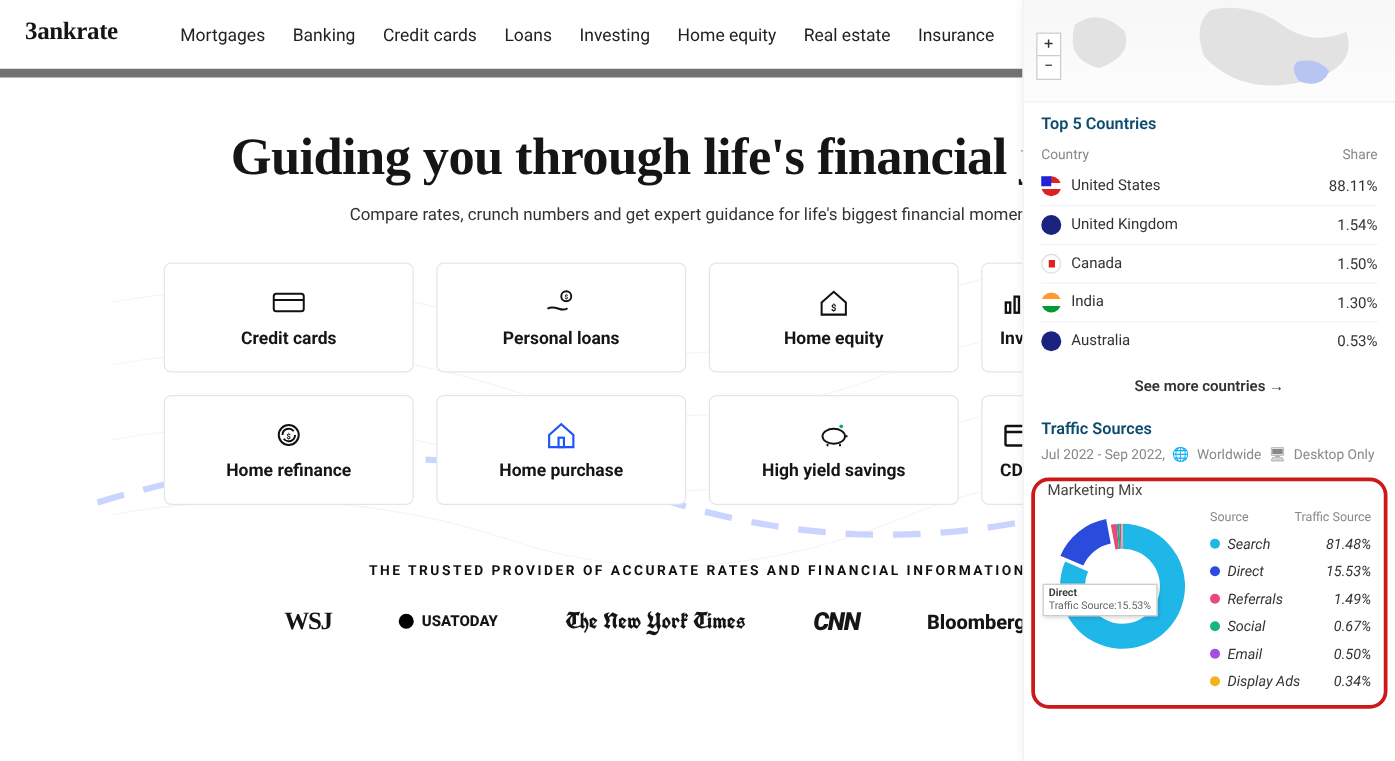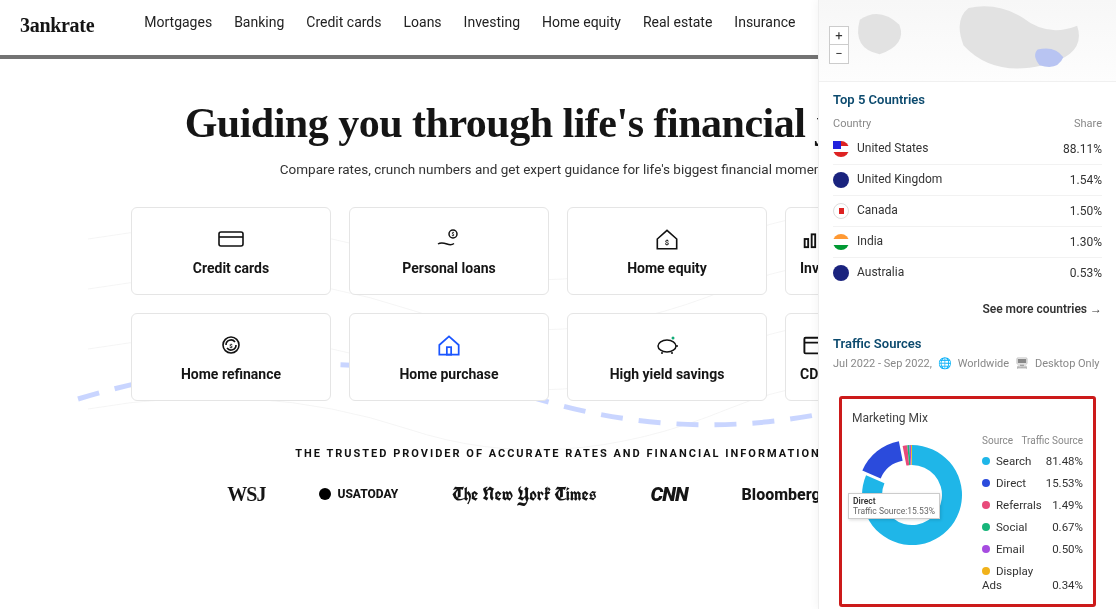--- a/index.html
+++ b/index.html
@@ -1,19 +1,19 @@
 <!DOCTYPE html>
 <html><head>
 <meta charset="utf-8">
 <style>
   * { box-sizing: border-box; margin: 0; padding: 0; }
   body { font-family: -apple-system, BlinkMacSystemFont, "Segoe UI", Roboto, Arial, sans-serif; background: #fff; color: #151515; width: 1116px; height: 609px; position: relative; overflow: hidden; }
   
   
-  .topbar { display: flex; align-items: flex-start; padding: 14px 20px 18px 20px; border-bottom: 4px solid #737373; }
+  .topbar { display: flex; align-items: flex-end; padding: 14px 20px 18px 20px; border-bottom: 7px solid #737373; }
   .logo { font-family: Georgia, "Times New Roman", serif; font-weight: 600; font-size: 20px; letter-spacing: -0.3px; }
   .nav { display: flex; gap: 22px; margin-left: 50px; font-size: 14px; font-weight: 400; color: #222; }
   .nav a { cursor: pointer; }
   .signin { margin-left: auto; color: #0157ff; font-size: 13px; font-weight: 600; cursor: pointer; }
 
   
   .hero { text-align: center; padding: 40px 60px 10px; position: relative; }
   .hero h1 { font-family: Georgia, "Times New Roman", serif; font-size: 42px; font-weight: 700; letter-spacing: -0.5px; }
   .hero p { margin-top: 14px; font-size: 13.5px; color: #333; }
   .bg-lines { position:absolute; left:0; right:0; top:140px; height:280px; overflow:hidden; z-index:-1; opacity:0.25; }
@@ -50,32 +50,32 @@
   .row { display:flex; justify-content:space-between; align-items:center; padding:7px 0; border-bottom:1px solid #f2f2f2; font-size:12px; }
   .row:last-child{border:none;gap:38px;}
   .flag { width:16px; height:16px; border-radius:50%; display:inline-block; margin-right:8px; vertical-align:middle; background:#ccc; }
   .flag.us{background:linear-gradient(#d22 33%, #fff 33% 66%, #d22 66%); position:relative;}
   .flag.us::before{content:'';position:absolute;left:0;top:0;width:8px;height:8px;background:#22d;}
   .flag.gb{background:#1a237e;}
   .flag.ca{background:#fff;border:1px solid #ddd; position:relative;}
   .flag.ca::after{content:'';position:absolute;left:5px;top:4px;width:5px;height:6px;background:#d22;}
   .flag.in{background:linear-gradient(#f93 33%,#fff 33% 66%,#093 66%);}
   .flag.au{background:#1a237e;}
-  .see-more{ text-align:right; padding:8px 14px; font-size:12px; font-weight:600; cursor:pointer;}
+  .see-more{ text-align:center; padding:8px 14px; font-size:12px; font-weight:600; cursor:pointer;}
   .ts-sub { font-size:11px; color:#888; margin-top:2px; display:flex; gap:6px; align-items:flex-start; }
 
   
-  .mm { margin:20px; border:3px solid #cc1a1a; border-radius:3px; padding:12px 10px 8px; position:relative; }
+  .mm { margin:6px; border:3px solid #cc1a1a; border-radius:14px; padding:0 10px 8px; position:relative; }
   .mm-title{font-size:12px;color:#444;margin-bottom:10px;}
   .mm-body{display:flex;gap:10px;}
   .donut-wrap{position:relative;width:120px;height:120px;}
   .donut-tip{position:absolute;left:-4px;top:58px;background:#fff;border:1px solid #ccc;padding:2px 4px;font-size:8.5px;line-height:1.2;box-shadow:1px 1px 3px rgba(0,0,0,.15);}
   .legend{flex:1;}
   .lg-hdr{display:flex;justify-content:space-between;font-size:10px;color:#888;padding-bottom:4px;}
-  .lg-row{display:flex;justify-content:space-between;align-items:flex-end;font-size:11.5px;padding:4px 0;}
+  .lg-row{display:flex;justify-content:space-between;align-items:flex-end;font-size:11.5px;padding:4px 0;font-style:italic;}
   .swatch{width:8px;height:8px;border-radius:50%;display:inline-block;margin-right:6px;}
 </style>
 </head>
 <body>
 
 <div class="topbar">
   <div class="logo">3ankrate</div>
   <div class="nav">
     <a>Mortgages</a>
     <a>Banking</a>

